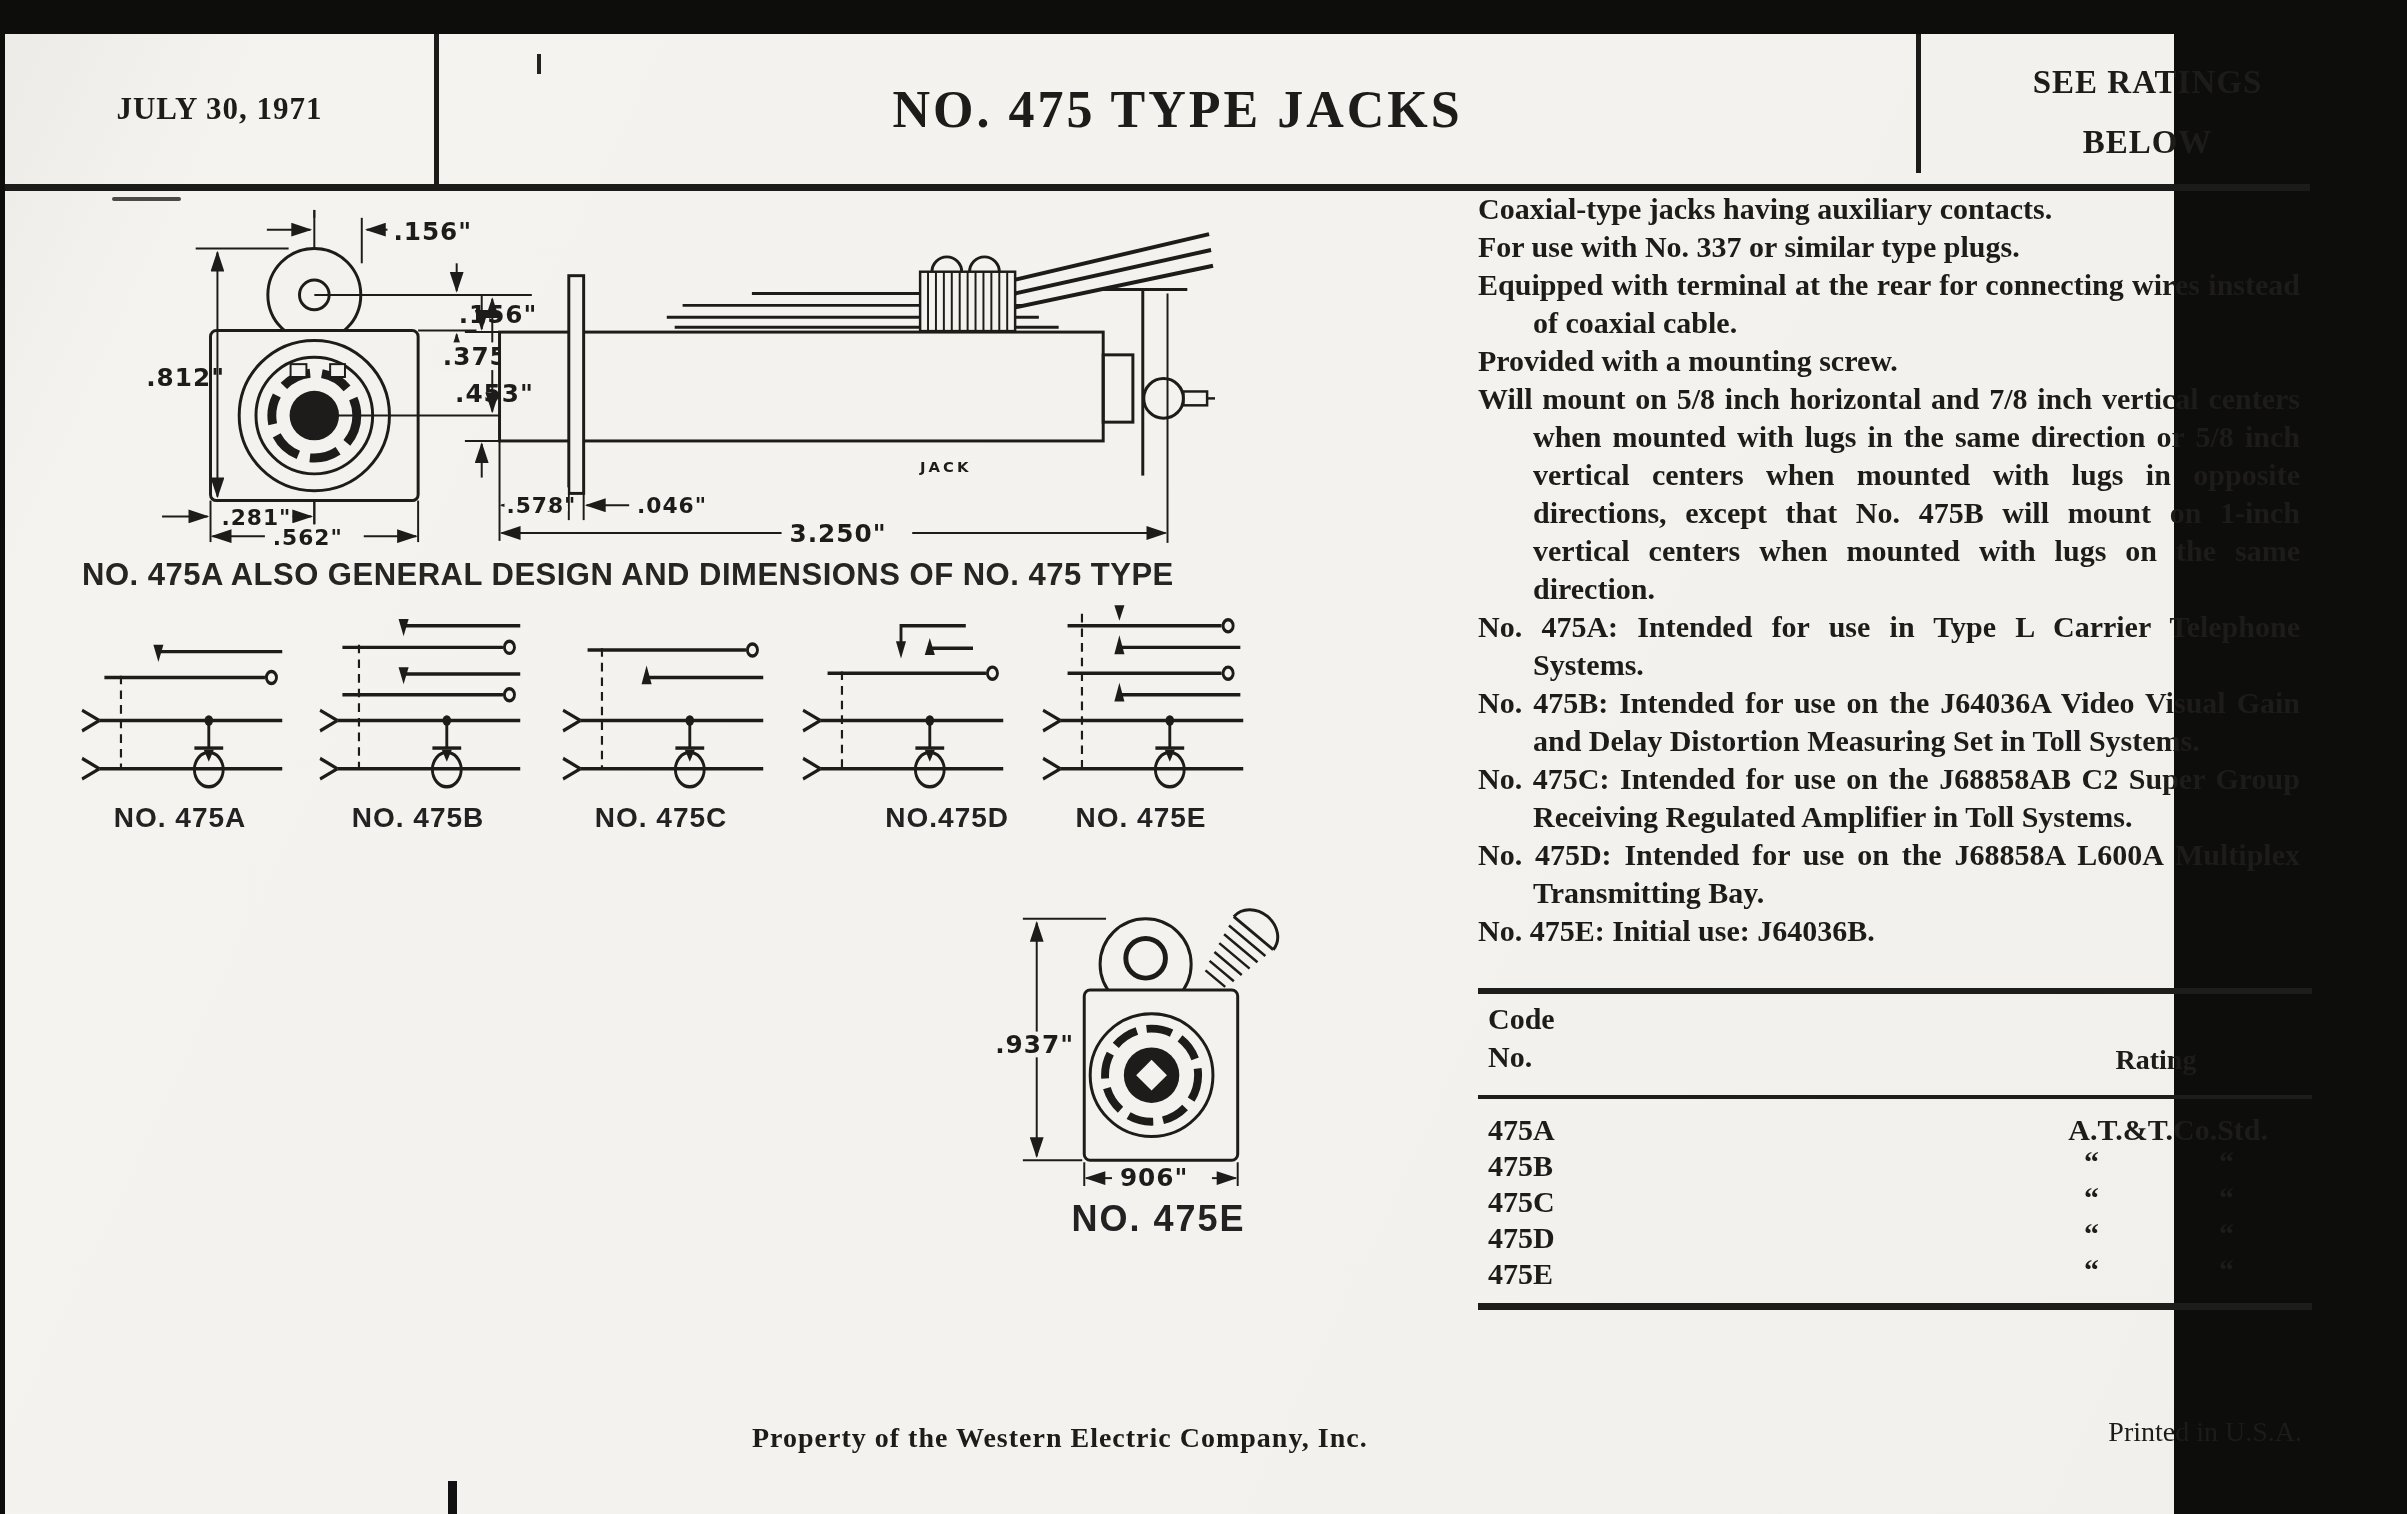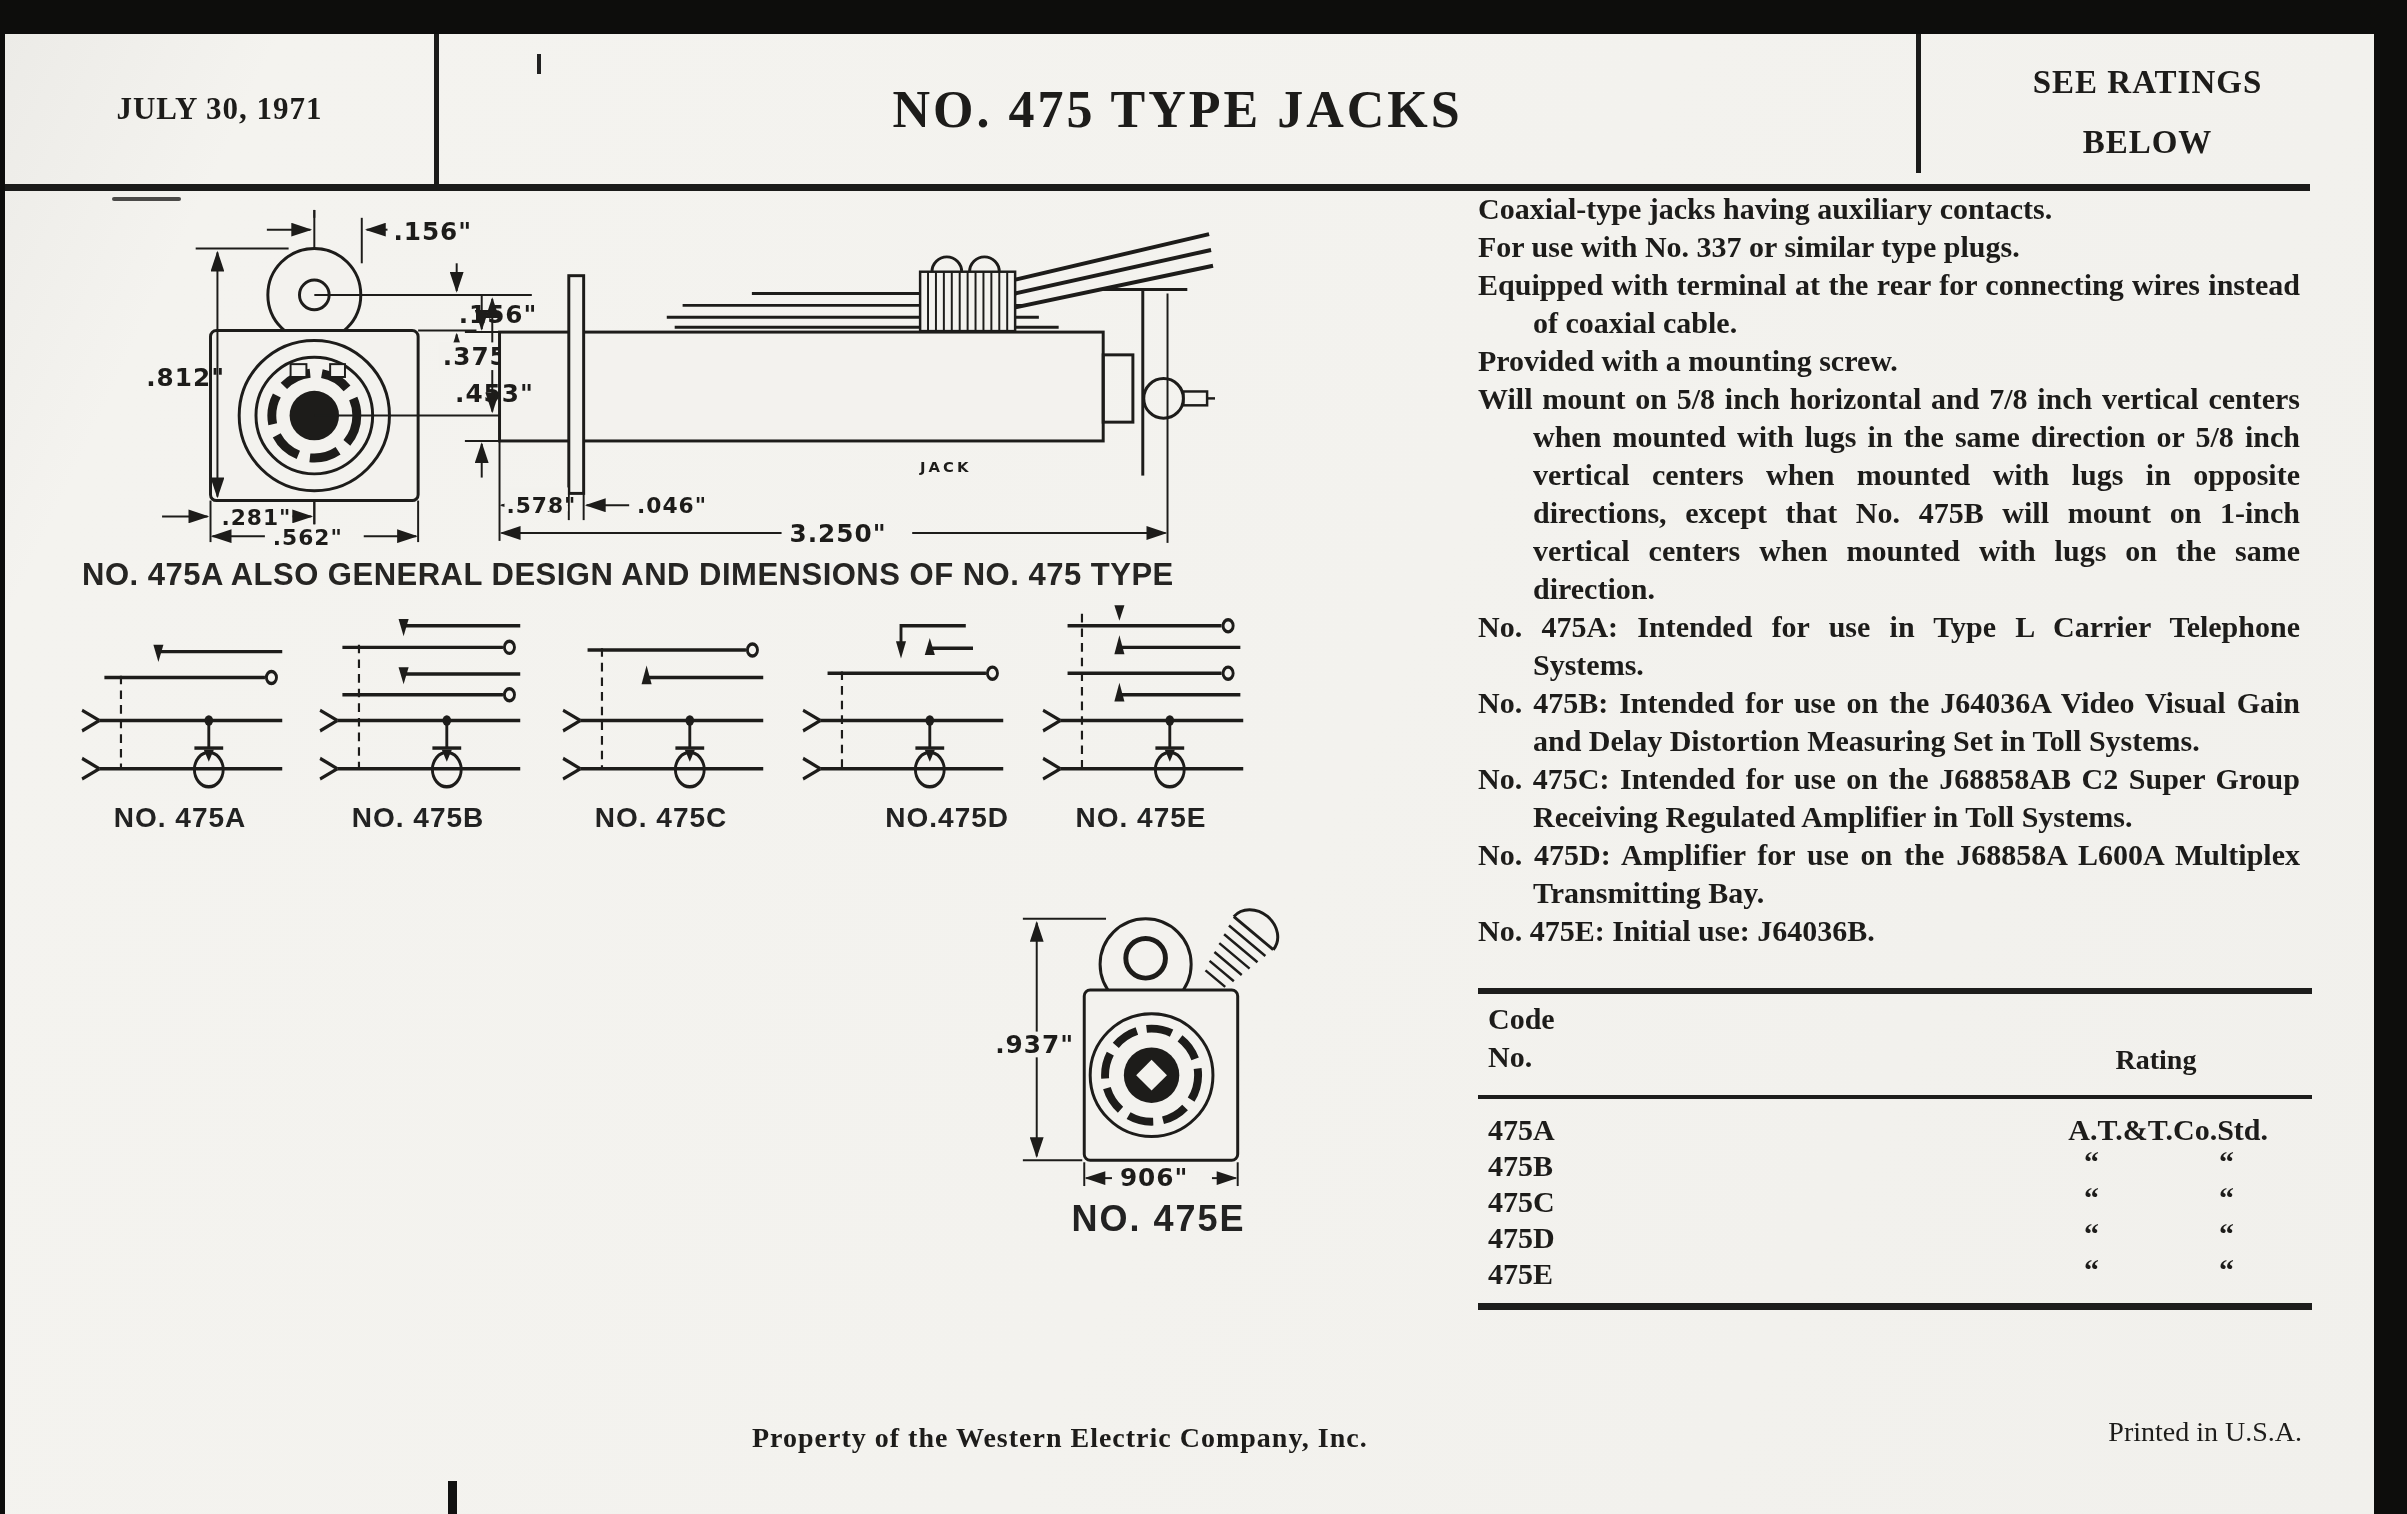--- a/index.html
+++ b/index.html
@@ -3,21 +3,21 @@
 <meta charset="utf-8">
 <style>
   html,body{margin:0;padding:0;}
   body{
     width:2408px;height:1515px;position:relative;overflow:hidden;
     background:#0d0d0c;
     font-family:"Liberation Serif", serif;
     color:#1d1c1a;
   }
   .page{
-    position:absolute;left:5px;top:34px;width:2369px;height:1481px;
+    position:absolute;left:5px;top:34px;width:2169px;height:1481px;
     background:linear-gradient(115deg,#ecebe7 0%,#f4f3ef 9%,#f3f2ee 55%,#f1f0ec 100%);
   }
   .abs{position:absolute;}
   
   .hd-cell{display:flex;align-items:center;justify-content:center;text-align:center;}
   .hd-date{left:0;top:0;width:429px;height:150px;font-size:31px;font-weight:bold;letter-spacing:1px;}
   .hd-title{left:434px;top:0;width:1477px;height:150px;font-size:52px;font-weight:bold;letter-spacing:3px;}
   .hd-ratings{left:1916px;top:0;width:453px;height:150px;font-size:33px;font-weight:bold;line-height:40px;letter-spacing:1px;flex-direction:column;padding-top:6px;box-sizing:border-box;gap:20px;}
   .vline{background:#1b1b1a;width:5px;}
   .hrule{left:0;top:150px;width:2305px;height:7px;background:#1b1b1a;}
@@ -394,21 +394,21 @@
 
   <div class="abs desc">
     <p>Coaxial-type jacks having auxiliary contacts.</p>
     <p>For use with No. 337 or similar type plugs.</p>
     <p>Equipped with terminal at the rear for connecting wires instead of coaxial cable.</p>
     <p>Provided with a mounting screw.</p>
     <p>Will mount on 5/8 inch horizontal and 7/8 inch vertical centers when mounted with lugs in the same direction or 5/8 inch vertical centers when mounted with lugs in opposite directions, except that No. 475B will mount on 1-inch vertical centers when mounted with lugs on the same direction.</p>
     <p>No. 475A: Intended for use in Type L Carrier Telephone Systems.</p>
     <p>No. 475B: Intended for use on the J64036A Video Visual Gain and Delay Distortion Measuring Set in Toll Systems.</p>
     <p>No. 475C: Intended for use on the J68858AB C2 Super Group Receiving Regulated Amplifier in Toll Systems.</p>
-    <p>No. 475D: Amplifier for use on the J68858A L600A Multiplex Transmitting Bay.</p>
+    <p>No. 475D: Intended for use on the J68858A L600A Multiplex Transmitting Bay.</p>
     <p>No. 475E: Initial use: J64036B.</p>
   </div>
 
   <div class="abs rtable">
     <div class="rt-head">
       <div class="c1">
         <div>Code</div>
         <div>No.</div>
       </div>
       <div class="c2">Rating</div>

